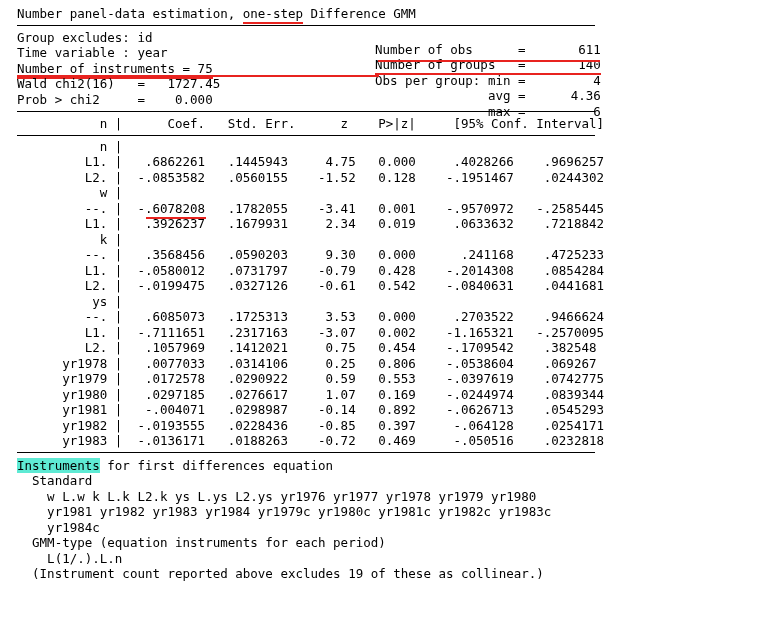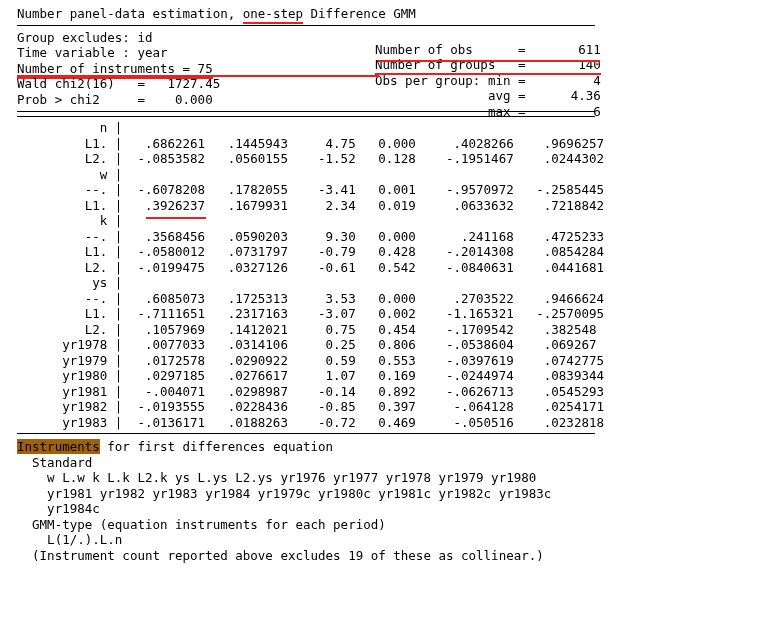--- a/index.html
+++ b/index.html
@@ -45,21 +45,21 @@
   .rule-hdr    { width: 578px; margin: 3px 0 3px 17px; }
   .rule-bot    { width: 578px; margin: 3px 0 5px 17px; }
 
   
   .ann-line {
     position: absolute;
     background: #e8231f;
     height: 2px;
   }
   .hl {
-    background: #a16207;
+    background: #5eead4;
   }
   .u-red {
     border-bottom: 2px solid #e8231f;
     padding-bottom: 1px;
   }
 </style>
 </head>
 <body>
 
 <div class="page">
@@ -77,20 +77,21 @@
     <pre class="block" style="position:absolute; left:375px; top:12px;"><span>Number of obs      =       611</span>
 <span class="u-red">Number of groups   =       140</span>
 <span>Obs per group: min =         4</span>
 <span>               avg =      4.36</span>
 <span>               max =         6</span></pre>
   </div>
 
   <hr class="rule rule-mid">
 
 
+  <pre class="block pad">           n |      Coef.   Std. Err.      z    P&gt;|z|     [95% Conf. Interval]</pre>
 
   <hr class="rule rule-hdr">
 
   <pre class="block pad"><span>           n |</span>
 <span>         L1. |   .6862261   .1445943     4.75   0.000     .4028266    .9696257</span>
 <span>         L2. |  -.0853582   .0560155    -1.52   0.128    -.1951467    .0244302</span>
 <span>           w |</span>
 <span>         --. |  -.6078208   .1782055    -3.41   0.001    -.9570972   -.2585445</span>
 <span>         L1. |   .3926237   .1679931     2.34   0.019     .0633632    .7218842</span>
 <span>           k |</span>

